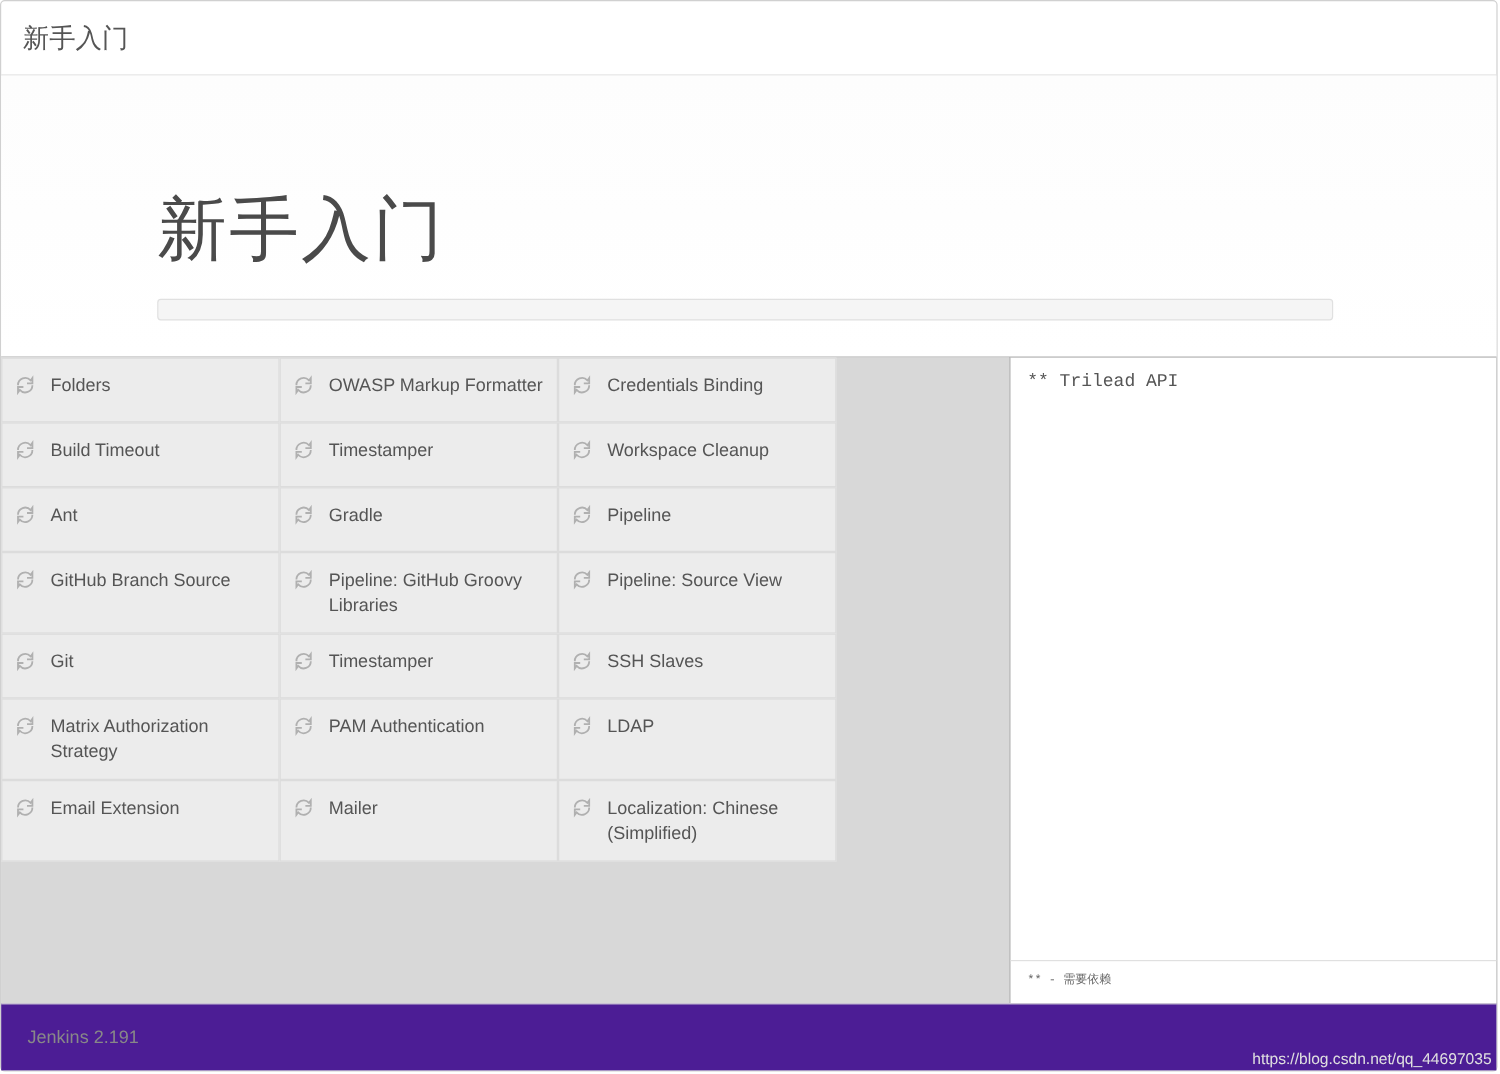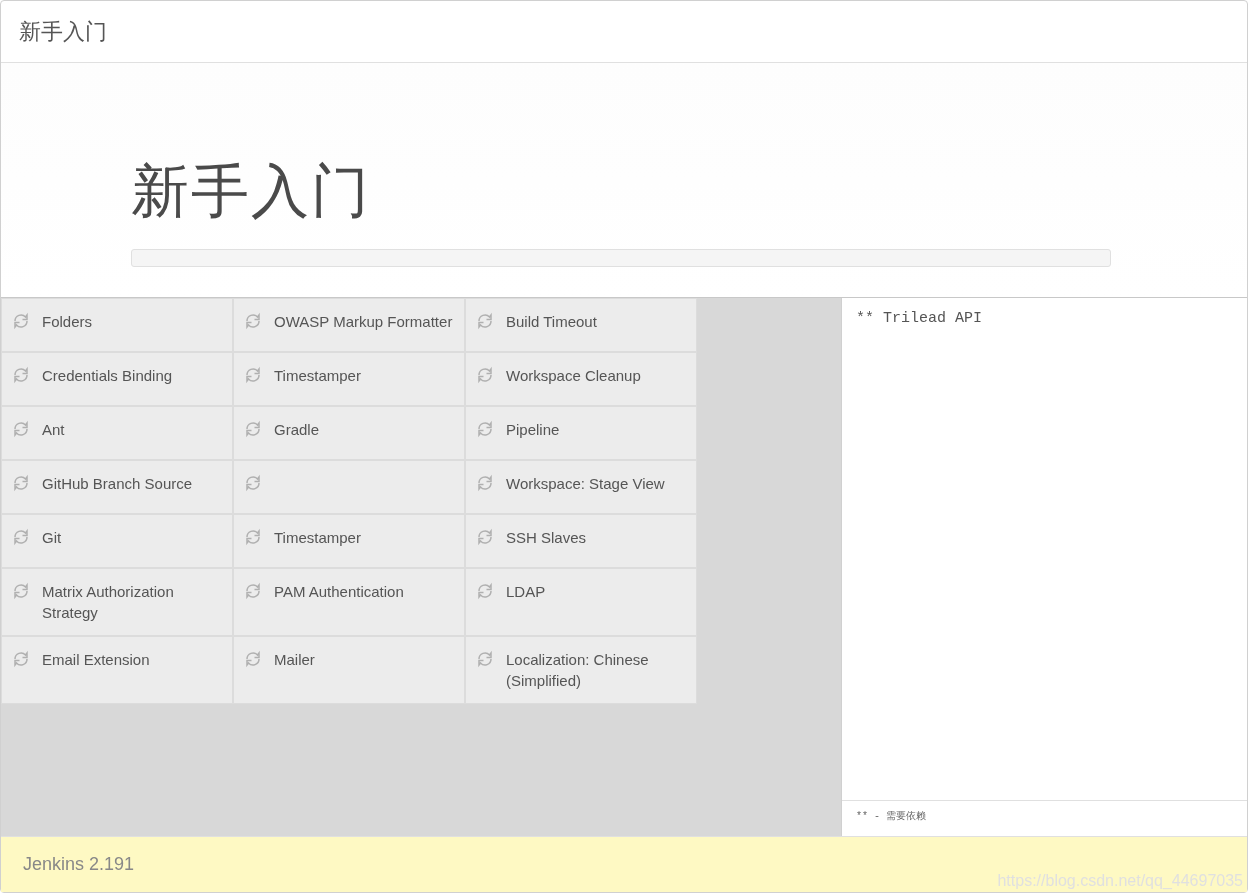--- a/index.html
+++ b/index.html
@@ -120,29 +120,29 @@
       font-size: 10px;
       color: #666;
       background: #fff;
     }
     .footer {
       height: 56px;
       border-top: 1px solid #e0e0e0;
       display: flex;
       align-items: center;
       padding-left: 22px;
-      font-size: 18px;
+      font-size: 15px;
       color: #888;
-      background: #fef9c3;
+      background: #4c1d95;
     }
     .watermark {
       position: absolute;
       right: 4px;
       bottom: 2px;
-      font-size: 16px;
+      font-size: 13px;
       color: #e0e0e0;
       pointer-events: none;
     }
   </style>
 </head>
 <body>
 
 <div class="window">
 
   <div class="titlebar">
@@ -170,34 +170,34 @@
               <path d="M4 12a8 8 0 0 1 14-5.3L20 4v6h-6"></path>
               <path d="M20 12a8 8 0 0 1-14 5.3L4 20v-6h6"></path>
             </svg></span>
           <span class="plugin-label">OWASP Markup Formatter</span>
         </div>
         <div class="plugin-card">
           <span class="refresh-icon"><svg viewBox="0 0 24 24">
               <path d="M4 12a8 8 0 0 1 14-5.3L20 4v6h-6"></path>
               <path d="M20 12a8 8 0 0 1-14 5.3L4 20v-6h6"></path>
             </svg></span>
+          <span class="plugin-label">Credentials Binding</span>
+        </div>
+        <div class="plugin-card">
+          <span class="refresh-icon"><svg viewBox="0 0 24 24">
+              <path d="M4 12a8 8 0 0 1 14-5.3L20 4v6h-6"></path>
+              <path d="M20 12a8 8 0 0 1-14 5.3L4 20v-6h6"></path>
+            </svg></span>
           <span class="plugin-label">Build Timeout</span>
         </div>
         <div class="plugin-card">
           <span class="refresh-icon"><svg viewBox="0 0 24 24">
               <path d="M4 12a8 8 0 0 1 14-5.3L20 4v6h-6"></path>
               <path d="M20 12a8 8 0 0 1-14 5.3L4 20v-6h6"></path>
             </svg></span>
-          <span class="plugin-label">Credentials Binding</span>
-        </div>
-        <div class="plugin-card">
-          <span class="refresh-icon"><svg viewBox="0 0 24 24">
-              <path d="M4 12a8 8 0 0 1 14-5.3L20 4v6h-6"></path>
-              <path d="M20 12a8 8 0 0 1-14 5.3L4 20v-6h6"></path>
-            </svg></span>
           <span class="plugin-label">Timestamper</span>
         </div>
         <div class="plugin-card">
           <span class="refresh-icon"><svg viewBox="0 0 24 24">
               <path d="M4 12a8 8 0 0 1 14-5.3L20 4v6h-6"></path>
               <path d="M20 12a8 8 0 0 1-14 5.3L4 20v-6h6"></path>
             </svg></span>
           <span class="plugin-label">Workspace Cleanup</span>
         </div>
         <div class="plugin-card">
@@ -226,27 +226,28 @@
               <path d="M4 12a8 8 0 0 1 14-5.3L20 4v6h-6"></path>
               <path d="M20 12a8 8 0 0 1-14 5.3L4 20v-6h6"></path>
             </svg></span>
           <span class="plugin-label">GitHub Branch Source</span>
         </div>
         <div class="plugin-card">
           <span class="refresh-icon"><svg viewBox="0 0 24 24">
               <path d="M4 12a8 8 0 0 1 14-5.3L20 4v6h-6"></path>
               <path d="M20 12a8 8 0 0 1-14 5.3L4 20v-6h6"></path>
             </svg></span>
-        </div>
-        <div class="plugin-card">
-          <span class="refresh-icon"><svg viewBox="0 0 24 24">
-              <path d="M4 12a8 8 0 0 1 14-5.3L20 4v6h-6"></path>
-              <path d="M20 12a8 8 0 0 1-14 5.3L4 20v-6h6"></path>
-            </svg></span>
-          <span class="plugin-label">Workspace: Stage View</span>
+          <span class="plugin-label">Pipeline: GitHub Groovy Libraries</span>
+        </div>
+        <div class="plugin-card">
+          <span class="refresh-icon"><svg viewBox="0 0 24 24">
+              <path d="M4 12a8 8 0 0 1 14-5.3L20 4v6h-6"></path>
+              <path d="M20 12a8 8 0 0 1-14 5.3L4 20v-6h6"></path>
+            </svg></span>
+          <span class="plugin-label">Pipeline: Source View</span>
         </div>
         <div class="plugin-card">
           <span class="refresh-icon"><svg viewBox="0 0 24 24">
               <path d="M4 12a8 8 0 0 1 14-5.3L20 4v6h-6"></path>
               <path d="M20 12a8 8 0 0 1-14 5.3L4 20v-6h6"></path>
             </svg></span>
           <span class="plugin-label">Git</span>
         </div>
         <div class="plugin-card">
           <span class="refresh-icon"><svg viewBox="0 0 24 24">

